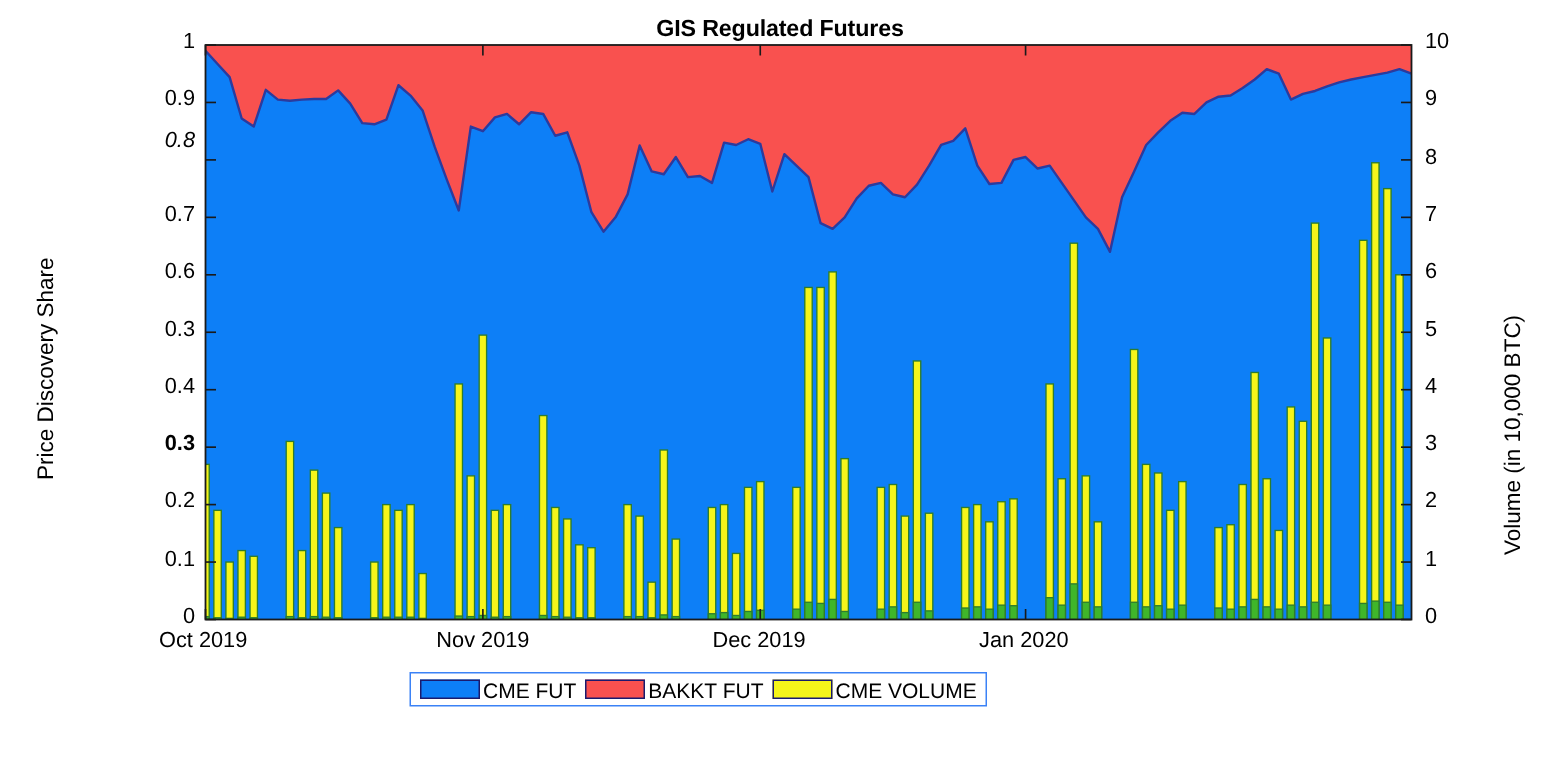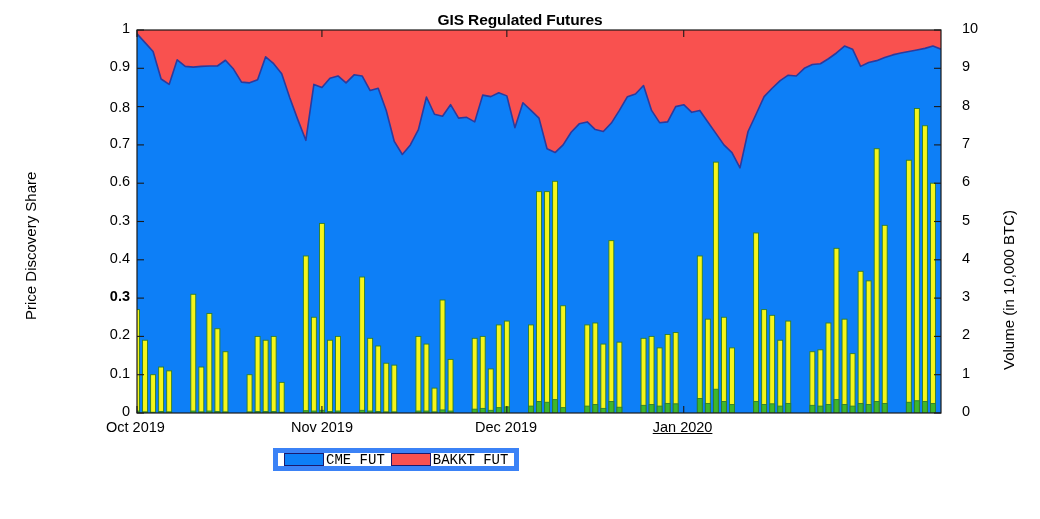--- a/index.html
+++ b/index.html
@@ -55,34 +55,33 @@
     left: 1000px;
     top: 370px;
   }
   .tick-label {
     position: absolute;
     font-size: 14.5px;
     color: #000;
     white-space: nowrap;
   }
   .ytick-left { text-align: right; }
-  .ytick-right { text-align: left; margin-left: 12px; }
+  .ytick-right { text-align: left; }
   .xtick { text-align: right; }
   #legend {
     position: absolute;
     left: 273px;
     top: 448px;
     height: 23px;
-    border: 5px solid #3b82f6;
+    border: 1px solid #3b82f6;
     background: #ffffff;
     display: flex;
     align-items: center;
     padding: 0 3px;
     box-sizing: border-box;
-    font-family: Liberation Mono, monospace;
   }
   .legend-entry {
     display: flex;
     align-items: center;
     margin: 0 3px;
   }
   .legend-swatch {
     width: 40px;
     height: 13px;
     border: 1px solid #1a1a6e;
@@ -301,48 +300,52 @@
 
   <div id="ytick-left-group">
       <div class="tick-label ytick-left" style="left: 60px; width: 70px; top: 403px;">0</div>
       <div class="tick-label ytick-left" style="left: 60px; width: 70px; top: 364.7px;">0.1</div>
       <div class="tick-label ytick-left" style="left: 60px; width: 70px; top: 326.4px;">0.2</div>
       <div class="tick-label ytick-left" style="left: 60px; width: 70px; top: 288.1px; font-weight: bold;">0.3</div>
       <div class="tick-label ytick-left" style="left: 60px; width: 70px; top: 249.8px;">0.4</div>
       <div class="tick-label ytick-left" style="left: 60px; width: 70px; top: 211.5px;">0.3</div>
       <div class="tick-label ytick-left" style="left: 60px; width: 70px; top: 173.2px;">0.6</div>
       <div class="tick-label ytick-left" style="left: 60px; width: 70px; top: 134.9px;">0.7</div>
-      <div class="tick-label ytick-left" style="left: 60px; width: 70px; top: 99px;">0.8</div>
+      <div class="tick-label ytick-left" style="left: 60px; width: 70px; top: 86px; font-style: italic;">0.8</div>
       <div class="tick-label ytick-left" style="left: 60px; width: 70px; top: 58.3px;">0.9</div>
       <div class="tick-label ytick-left" style="left: 60px; width: 70px; top: 20px;">1</div>
     </div>
   <div id="ytick-right-group">
       <div class="tick-label ytick-right" style="left: 950px; top: 403px;">0</div>
       <div class="tick-label ytick-right" style="left: 950px; top: 364.7px;">1</div>
       <div class="tick-label ytick-right" style="left: 950px; top: 326.4px;">2</div>
       <div class="tick-label ytick-right" style="left: 950px; top: 288.1px;">3</div>
       <div class="tick-label ytick-right" style="left: 950px; top: 249.8px;">4</div>
       <div class="tick-label ytick-right" style="left: 950px; top: 211.5px;">5</div>
       <div class="tick-label ytick-right" style="left: 950px; top: 173.2px;">6</div>
       <div class="tick-label ytick-right" style="left: 950px; top: 134.9px;">7</div>
       <div class="tick-label ytick-right" style="left: 950px; top: 96.6px;">8</div>
       <div class="tick-label ytick-right" style="left: 950px; top: 58.3px;">9</div>
       <div class="tick-label ytick-right" style="left: 950px; top: 20px;">10</div>
     </div>
   <div id="xtick-group">
       <div class="tick-label xtick" style="left: 106px; top: 419px;">Oct 2019</div>
       <div class="tick-label xtick" style="left: 290.92px; top: 419px;">Nov 2019</div>
       <div class="tick-label xtick" style="left: 475px; top: 419px;">Dec 2019</div>
-      <div class="tick-label xtick" style="left: 652.72px; top: 419px; text-decoration: underline;">Jan 2020</div>
+      <div class="tick-label xtick" style="left: 652.72px; top: 419px;">Jan 2020</div>
     </div>
 
   <div id="legend">
       <div class="legend-entry">
         <span class="legend-swatch" style="background: rgb(13, 127, 247);"></span>
         <span class="legend-text">CME FUT</span>
       </div>
       <div class="legend-entry">
         <span class="legend-swatch" style="background: rgb(249, 81, 79);"></span>
         <span class="legend-text">BAKKT FUT</span>
       </div>
+      <div class="legend-entry">
+        <span class="legend-swatch" style="background: rgb(245, 245, 26);"></span>
+        <span class="legend-text">CME VOLUME</span>
+      </div>
     </div>
 
 </div>
 
 </body></html>

